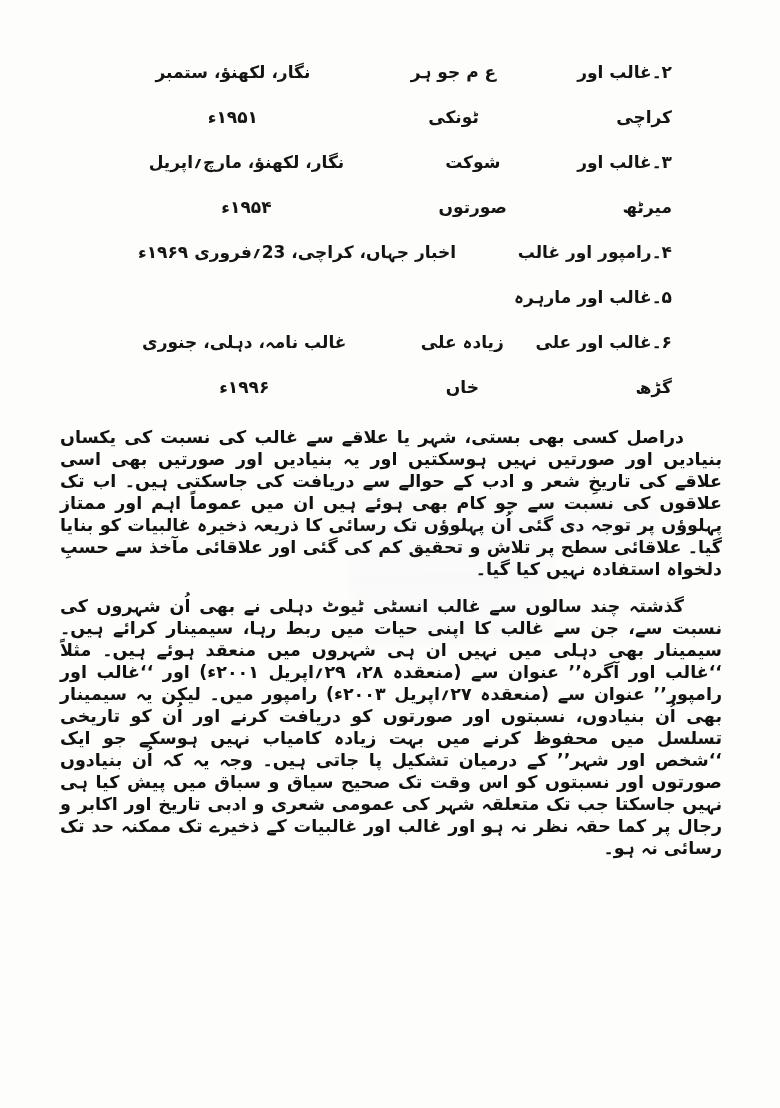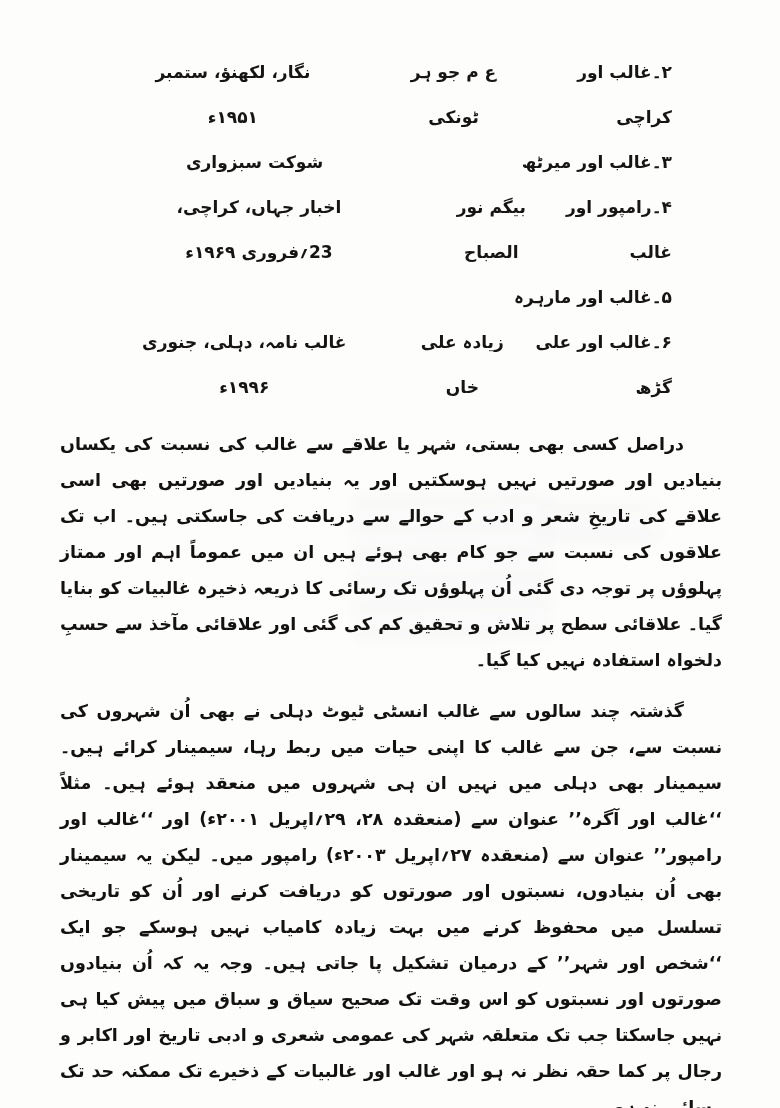--- a/index.html
+++ b/index.html
@@ -33,21 +33,21 @@
     line-height: 45px;
   }
   .biblio-row .cell-title { flex: 0 1 auto; }
   .biblio-row .cell-author { flex: 0 1 auto; text-align: center; margin-left: 48px; }
   .biblio-row .cell-source { flex: 0 1 auto; text-align: center; }
 
   
   .para {
     font-size: 17.5px;
     font-weight: bold;
-    line-height: 36px;
+    line-height: 22px;
     text-align: justify;
     margin-top: 15px;
     color: #131210;
   }
   .para.indent { text-indent: 38px; }
 
   
   .smudge {
     position: absolute;
     pointer-events: none;
@@ -75,26 +75,26 @@
   <div class="biblio">
 
     <div class="biblio-row">
       <span class="cell-title"><span>۲۔</span><span>غالب اور کراچی</span></span>
       <span class="cell-author">ع م جو ہر ٹونکی</span>
       <span class="cell-source">نگار، لکھنؤ، ستمبر ۱۹۵۱ء</span>
     </div>
 
     <div class="biblio-row">
       <span class="cell-title"><span>۳۔</span><span>غالب اور میرٹھ</span></span>
-      <span class="cell-author">شوکت سبزواری</span>
+      <span class="cell-author">شوکت صورتوں</span>
+      <span class="cell-source">نگار، لکھنؤ، مارچ؍اپریل ۱۹۵۴ء</span>
     </div>
 
     <div class="biblio-row">
       <span class="cell-title"><span>۴۔</span><span>رامپور اور غالب</span></span>
-      <span class="cell-author">بیگم نور الصباح</span>
       <span class="cell-source">اخبار جہاں، کراچی، 23؍فروری ۱۹۶۹ء</span>
     </div>
 
     <div class="biblio-row">
       <span class="cell-title"><span>۵۔</span><span>غالب اور مارہرہ</span></span>
     </div>
 
     <div class="biblio-row">
       <span class="cell-title"><span>۶۔</span><span>غالب اور علی گڑھ</span></span>
       <span class="cell-author">زیادہ علی خاں</span>

